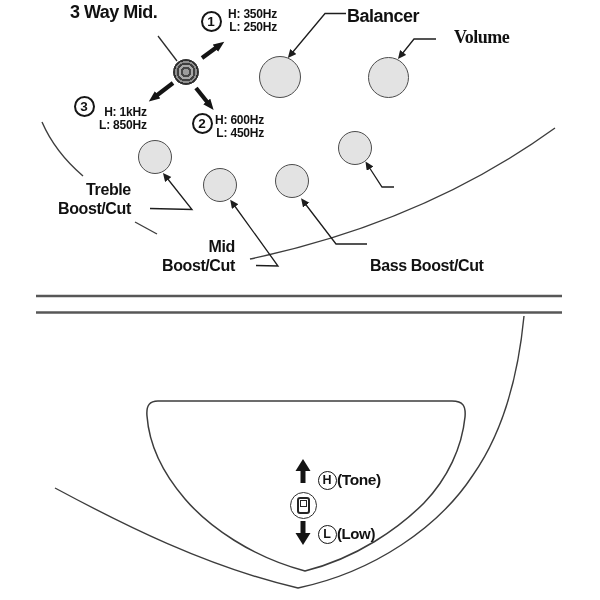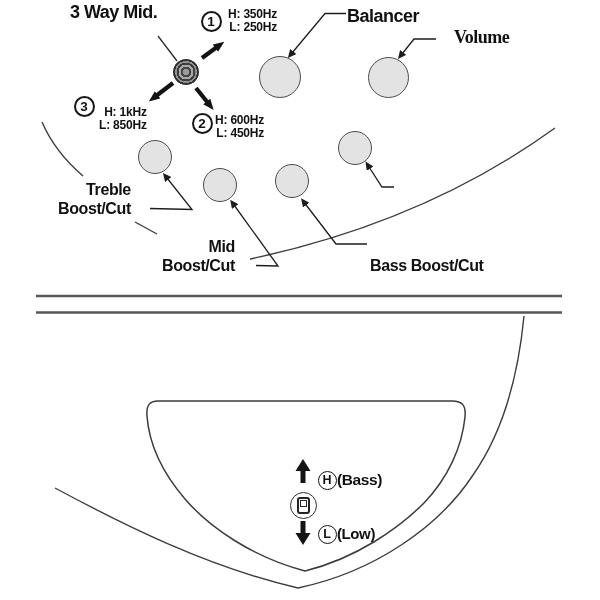--- a/index.html
+++ b/index.html
@@ -130,21 +130,21 @@
 
   <div class="abs lbl" style="left:370px;top:236px;margin-top:20px;">Bass Boost/Cut</div>
 
   <div class="abs lbl" style="left:396px;top:157px;">
   </div>
 
 
   <div class="abs circ hl" style="left:317.5px;top:470.5px;">
     <span>H</span>
   </div>
-  <div class="abs lbl" style="left:337px;top:470px;font-size:15.5px;">(Bass)</div>
+  <div class="abs lbl" style="left:337px;top:470px;font-size:15.5px;">(Tone)</div>
 
   <div class="hexasw" style="left:289.5px;top:491.5px;">
     <div class="slide">
       <div class="nub"></div>
     </div>
   </div>
 
   <div class="abs circ hl" style="left:317.5px;top:524.5px;">
     <span>L</span>
   </div>

